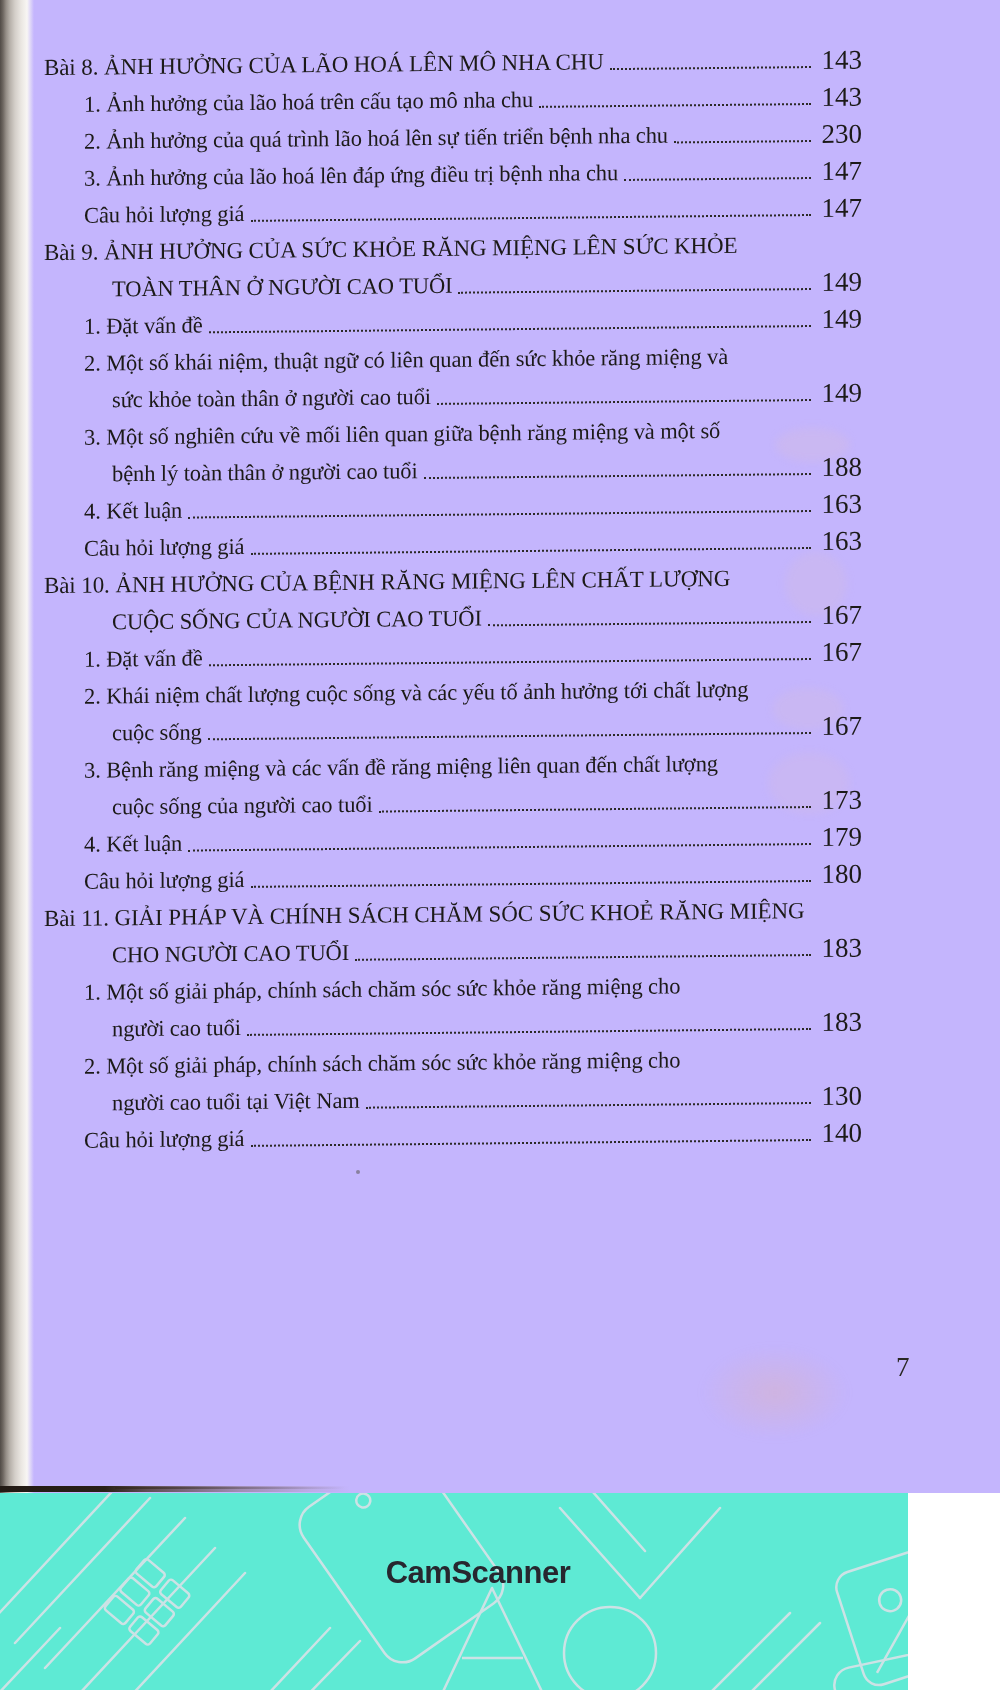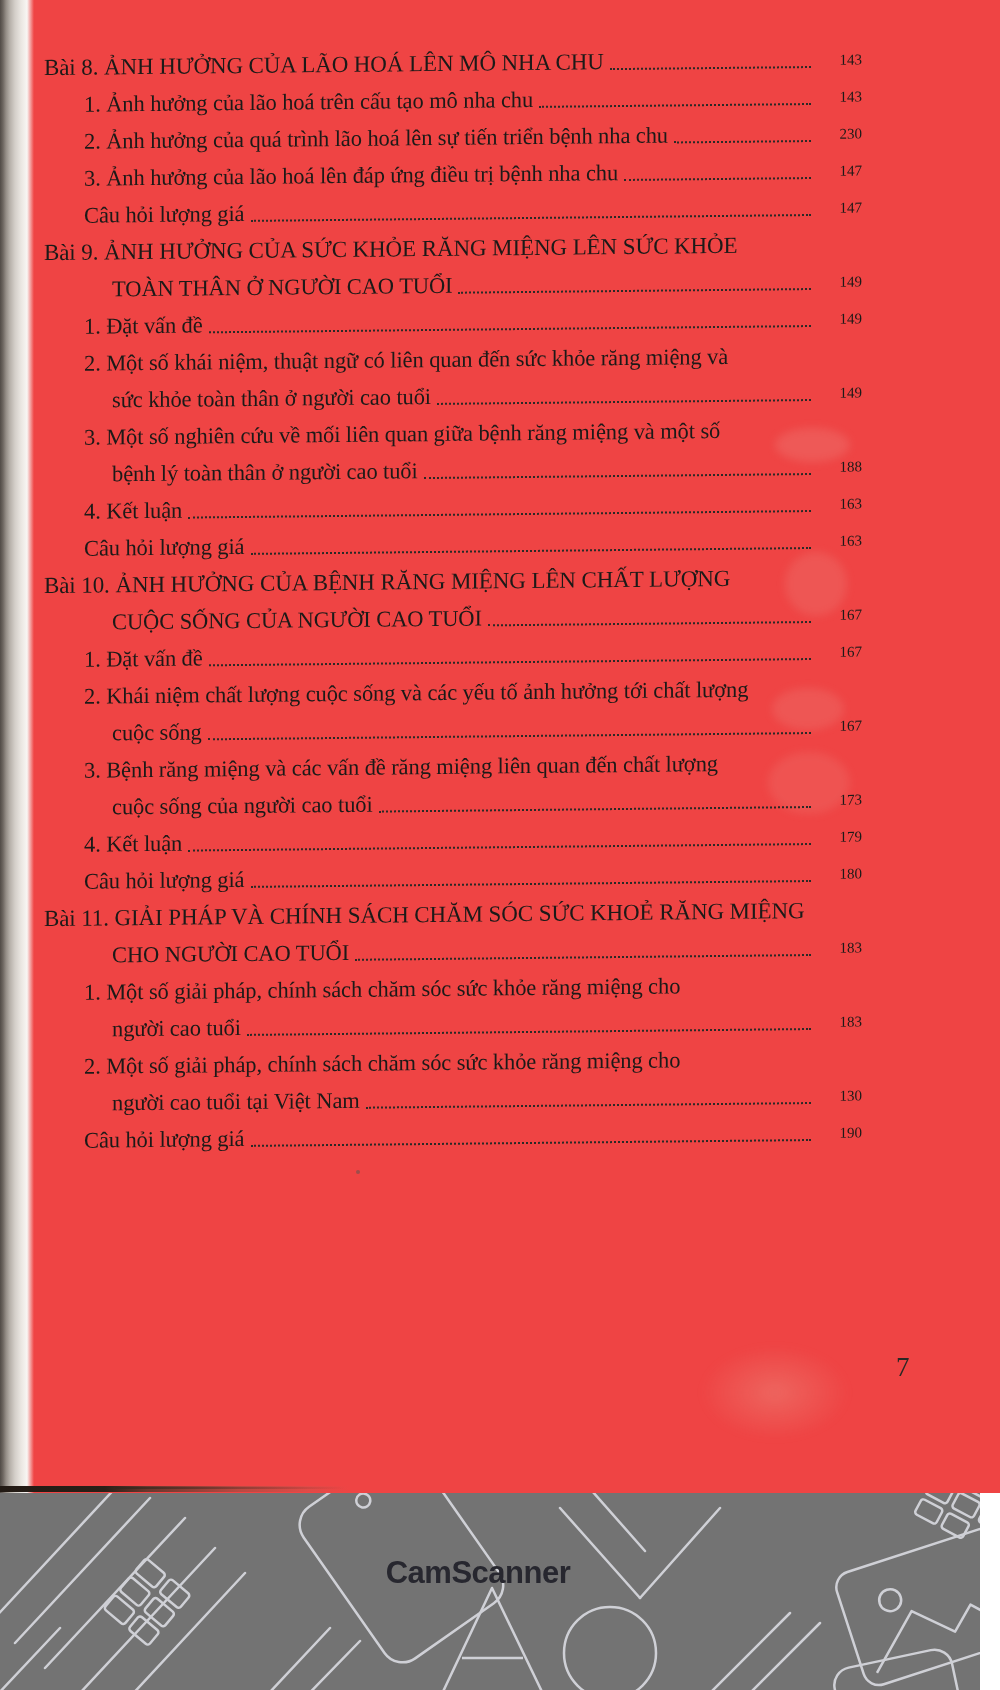--- a/index.html
+++ b/index.html
@@ -4,21 +4,21 @@
 <style>
   html,body{margin:0;padding:0;}
   body{
     width:1000px;height:1690px;position:relative;overflow:hidden;
     background:#ffffff;
     font-family:"Liberation Serif","DejaVu Serif",serif;
   }
   
   .page{
     position:absolute;left:0;top:0;width:1000px;height:1493px;
-    background:#ef4444;
+    background:#c4b5fd;
   }
   
   .spine{
     position:absolute;left:0;top:0;width:34px;height:1493px;
     background:linear-gradient(to right,
       #514b46 0px,#6e6761 3px,#948d86 6px,#b7b1aa 10px,
       #d4cfc9 15px,#eae6e1 21px,#f8f6f3 27px,rgba(255,255,255,0) 34px);
   }
   
   .bottom-edge{
@@ -54,30 +54,30 @@
   }
   .row.l0{padding-left:44px;font-size:23px;}
   .row.l1{padding-left:84px;}
   .row.l2{padding-left:112px;}
   .txt{flex:0 0 auto;letter-spacing:-0.1px;}
   .leader{
     flex:1 1 auto;min-width:26px;height:0;
     border-bottom:2.6px dotted #2b2926;
     margin:0 5px 6px 6px;
   }
-  .pg{flex:0 0 auto;min-width:46px;text-align:right;font-size:15px;}
+  .pg{flex:0 0 auto;min-width:46px;text-align:right;font-size:27px;}
   
   .folio{
     position:absolute;left:896px;top:1352px;
     font-size:27px;color:#2a2824;font-family:"Liberation Serif","DejaVu Serif",serif;
   }
   
   .footer{
-    position:absolute;left:0;top:1493px;width:980px;height:197px;
-    background:#737373;overflow:hidden;
+    position:absolute;left:0;top:1493px;width:908px;height:197px;
+    background:#5eead4;overflow:hidden;
   }
   .footer svg{position:absolute;left:0;top:0;}
   .brand{
     position:absolute;left:0;top:62px;width:956px;text-align:center;
     font-family:"Liberation Sans","DejaVu Sans",sans-serif;
     font-weight:bold;font-size:31px;letter-spacing:-0.5px;color:#27272f;
   }
 </style>
 </head>
 <body>
@@ -217,21 +217,21 @@
         <span class="txt">2. Một số giải pháp, chính sách chăm sóc sức khỏe răng miệng cho</span>
       </div>
     <div class="row l2">
         <span class="txt">người cao tuổi tại Việt Nam</span>
         <span class="leader"></span>
         <span class="pg">130</span>
       </div>
     <div class="row l1">
         <span class="txt">Câu hỏi lượng giá</span>
         <span class="leader"></span>
-        <span class="pg">190</span>
+        <span class="pg">140</span>
       </div>
 
   </div>
 
   <div class="folio">7</div>
 
   <div class="bottom-edge"></div>
   <div class="bottom-edge-thin"></div>
 </div>
 

